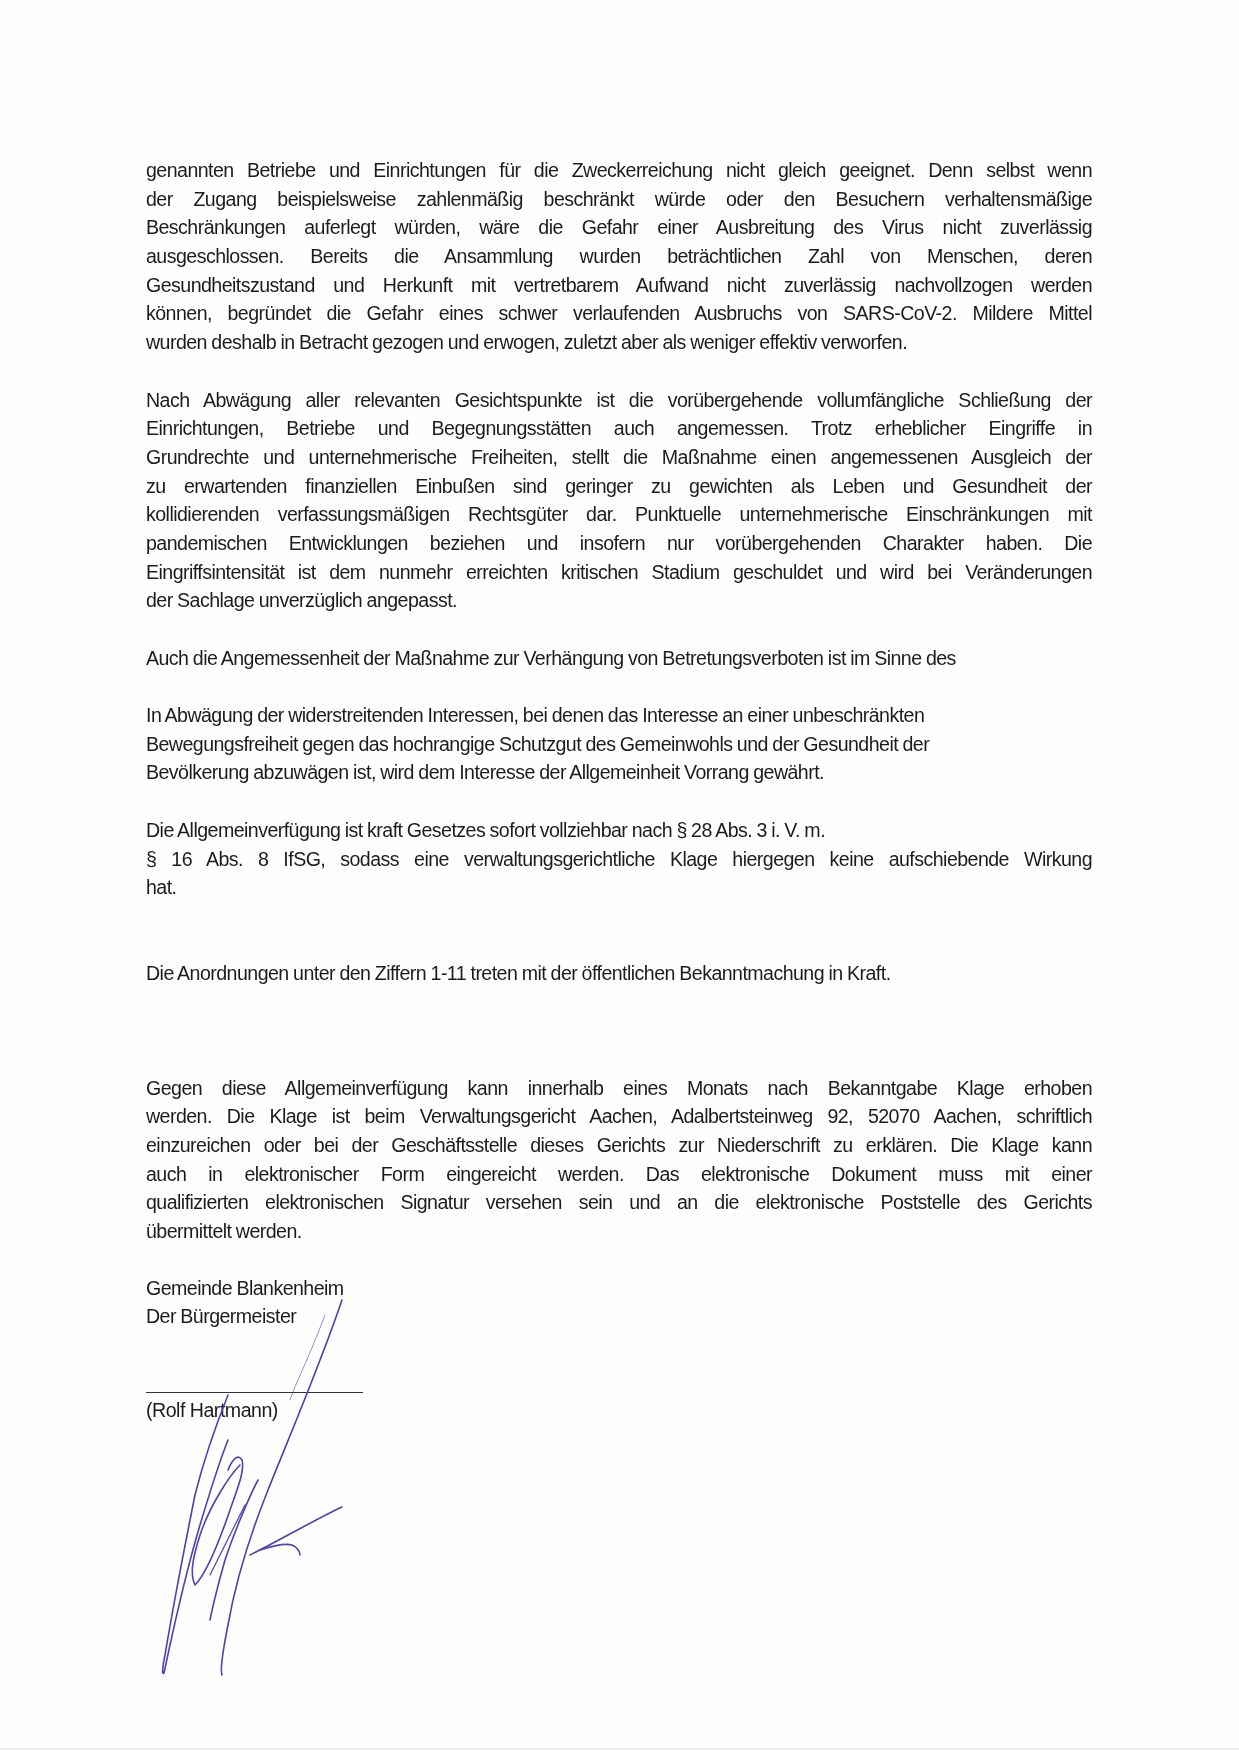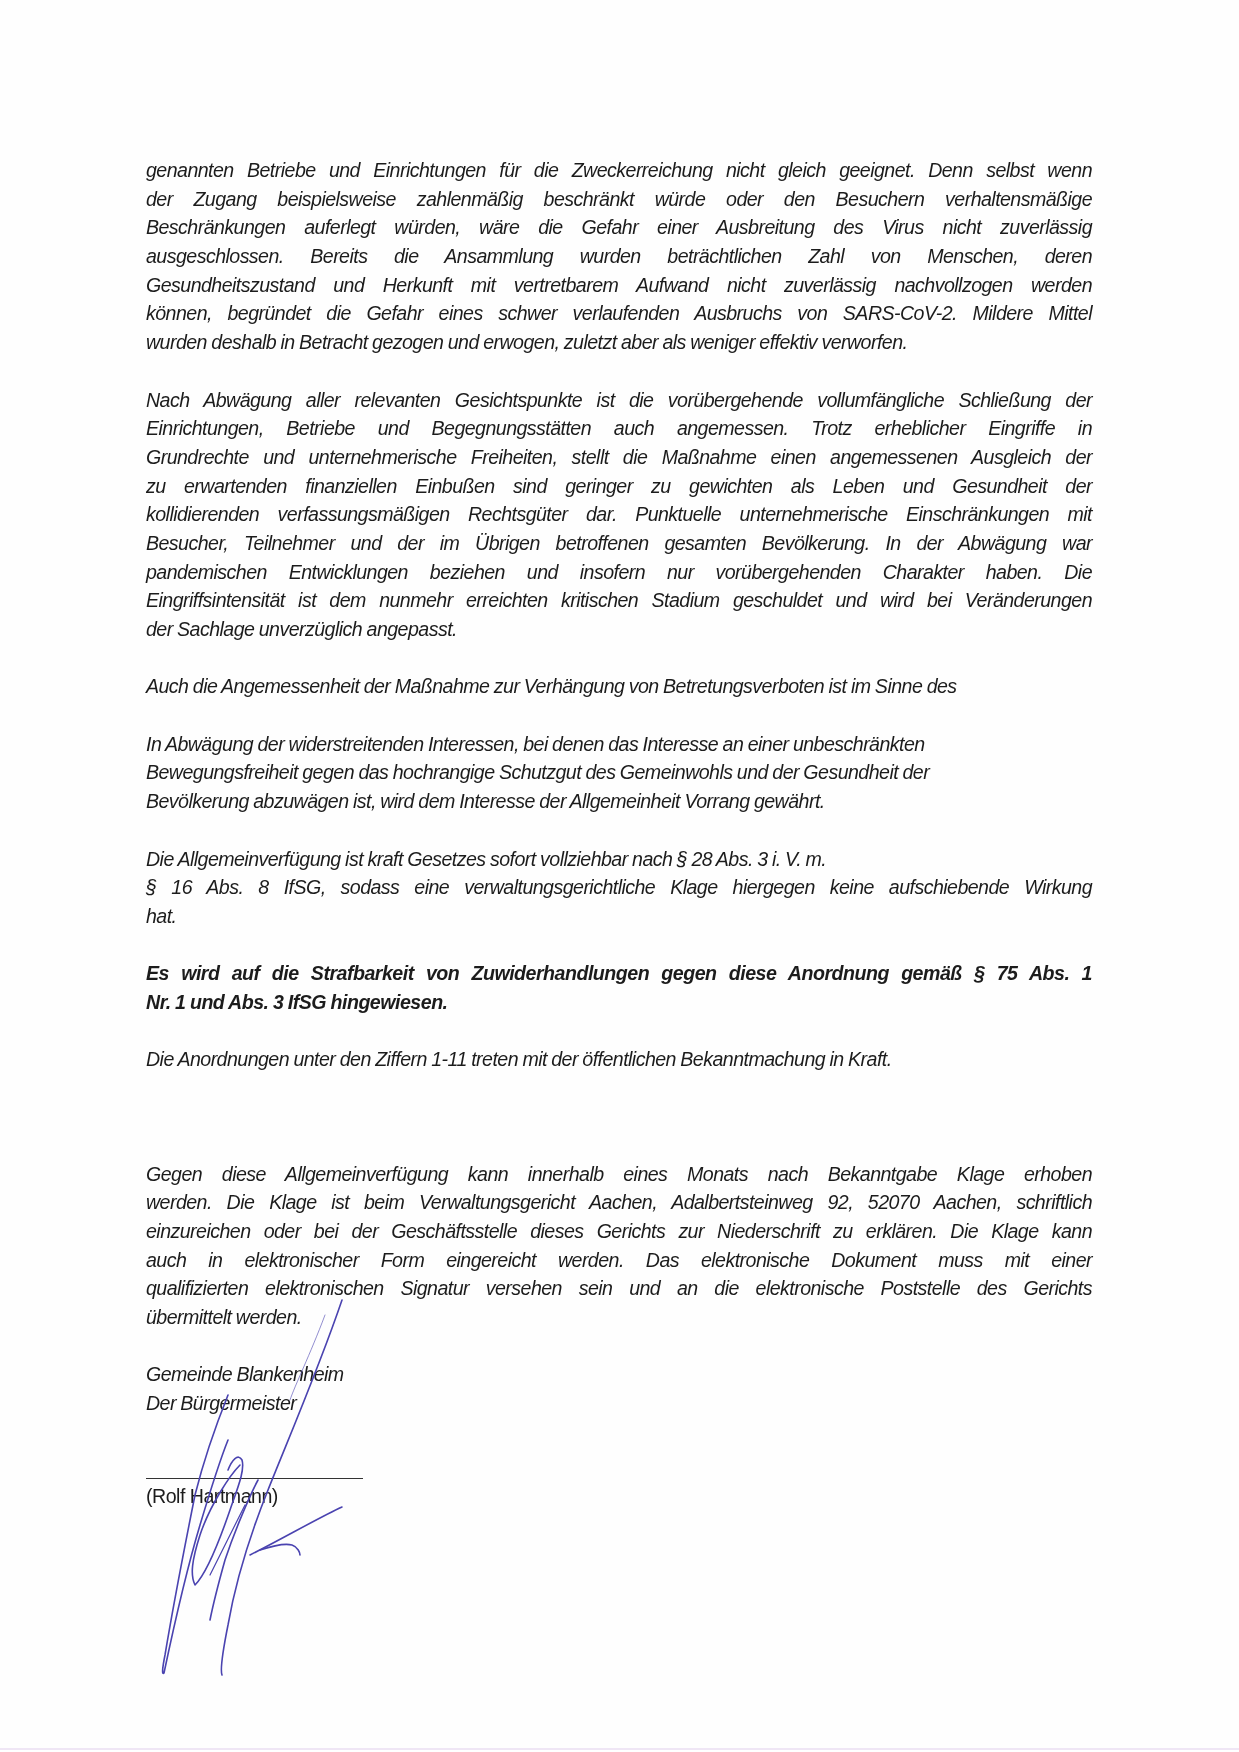--- a/index.html
+++ b/index.html
@@ -42,21 +42,20 @@
       letter-spacing: -0.55px;
       word-spacing: -0.5px;
     }
     .para .ln {
       display: block;
       text-align: justify;
       text-align-last: justify;
       white-space: nowrap;
       height: 28.7px;
       overflow: visible;
-      font-style: italic;
     }
     .para .ln.last {
       text-align-last: left;
     }
     .gap { height: 28.7px; }
     .gap-big { height: 57px; }
     .bold { font-weight: bold; letter-spacing: -0.5px; }
     .heading {
       font-size: 19.6px;
       font-weight: bold;
@@ -111,21 +110,20 @@
       <span class="ln last">wurden deshalb in Betracht gezogen und erwogen, zuletzt aber als weniger effektiv verworfen.</span>
     </p>
     <div class="gap"></div>
 
     <p class="para">
       <span class="ln">Nach Abwägung aller relevanten Gesichtspunkte ist die vorübergehende vollumfängliche Schließung der</span>
       <span class="ln">Einrichtungen, Betriebe und Begegnungsstätten auch angemessen. Trotz erheblicher Eingriffe in</span>
       <span class="ln">Grundrechte und unternehmerische Freiheiten, stellt die Maßnahme einen angemessenen Ausgleich der</span>
       <span class="ln">zu erwartenden finanziellen Einbußen sind geringer zu gewichten als Leben und Gesundheit der</span>
       <span class="ln">kollidierenden verfassungsmäßigen Rechtsgüter dar. Punktuelle unternehmerische Einschränkungen mit</span>
-      <span class="ln">Besucher, Teilnehmer und der im Übrigen betroffenen gesamten Bevölkerung. In der Abwägung war</span>
       <span class="ln">pandemischen Entwicklungen beziehen und insofern nur vorübergehenden Charakter haben. Die</span>
       <span class="ln">Eingriffsintensität ist dem nunmehr erreichten kritischen Stadium geschuldet und wird bei Veränderungen</span>
       <span class="ln last">der Sachlage unverzüglich angepasst.</span>
     </p>
     <div class="gap"></div>
 
     <p class="para">
       <span class="ln last">Auch die Angemessenheit der Maßnahme zur Verhängung von Betretungsverboten ist im Sinne des</span>
     </p>
     <div class="gap"></div>
@@ -137,24 +135,20 @@
     </p>
     <div class="gap"></div>
 
     <p class="para">
       <span class="ln last">Die Allgemeinverfügung ist kraft Gesetzes sofort vollziehbar nach § 28 Abs. 3 i. V. m.</span>
       <span class="ln">§ 16 Abs. 8 IfSG, sodass eine verwaltungsgerichtliche Klage hiergegen keine aufschiebende Wirkung</span>
       <span class="ln last">hat.</span>
     </p>
     <div class="gap"></div>
 
-    <p class="para bold">
-      <span class="ln">Es wird auf die Strafbarkeit von Zuwiderhandlungen gegen diese Anordnung gemäß § 75 Abs. 1</span>
-      <span class="ln last">Nr. 1 und Abs. 3 IfSG hingewiesen.</span>
-    </p>
     <div class="gap"></div>
 
     <p class="para">
       <span class="ln last">Die Anordnungen unter den Ziffern 1-11 treten mit der öffentlichen Bekanntmachung in Kraft.</span>
     </p>
     <div class="gap-big"></div>
 
     <div class="gap"></div>
     <p class="para">
       <span class="ln">Gegen diese Allgemeinverfügung kann innerhalb eines Monats nach Bekanntgabe Klage erhoben</span>

